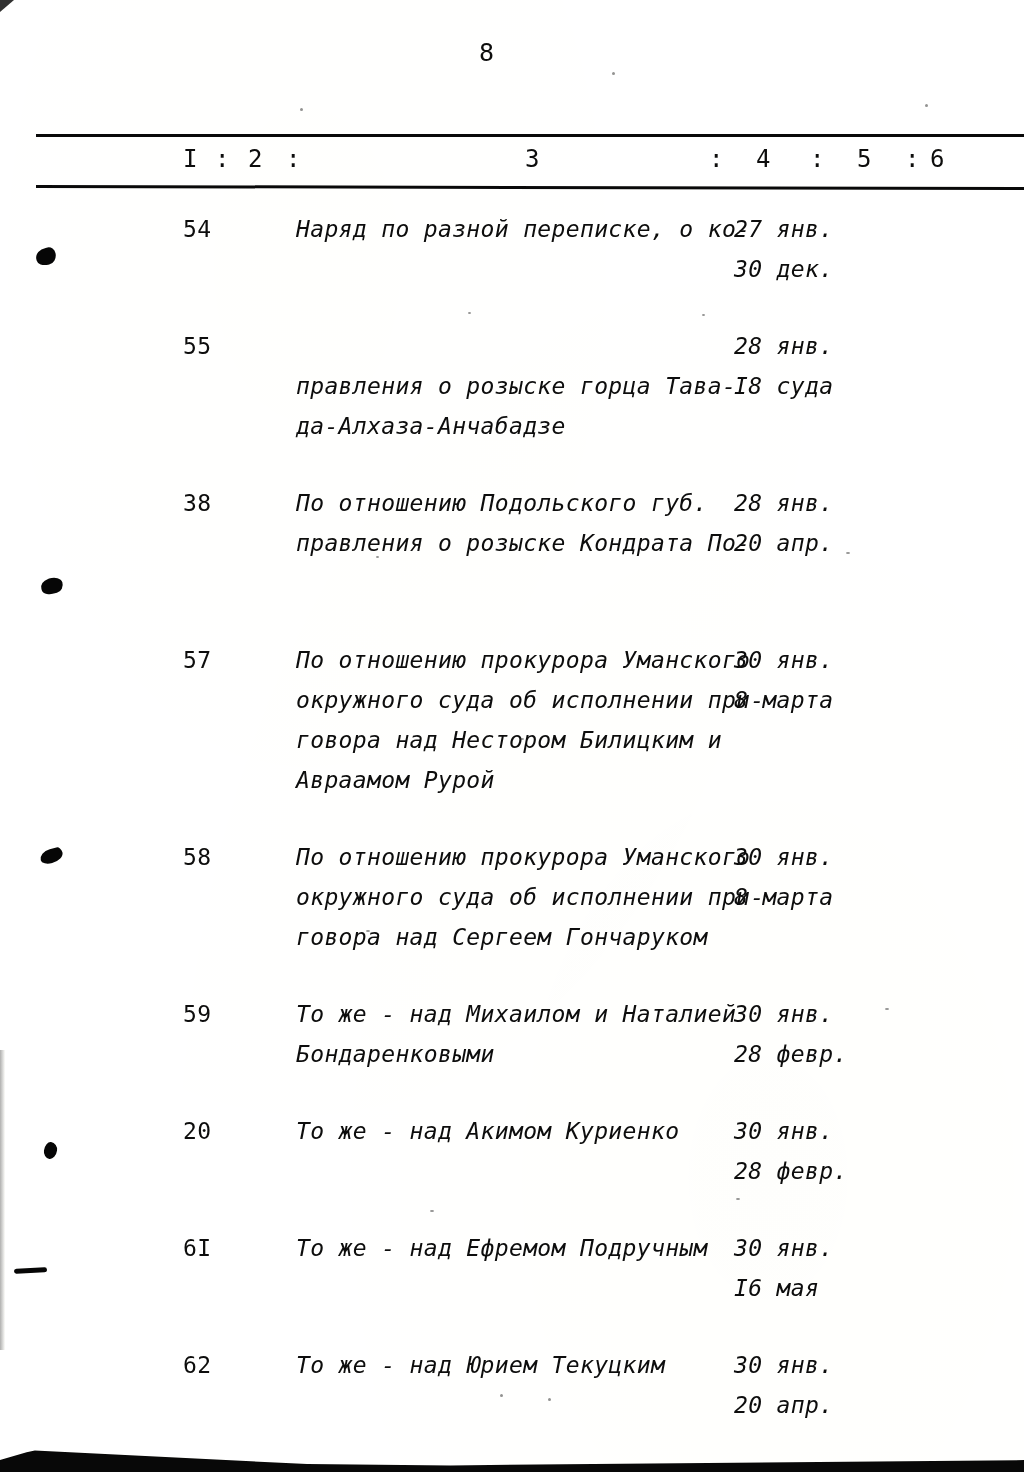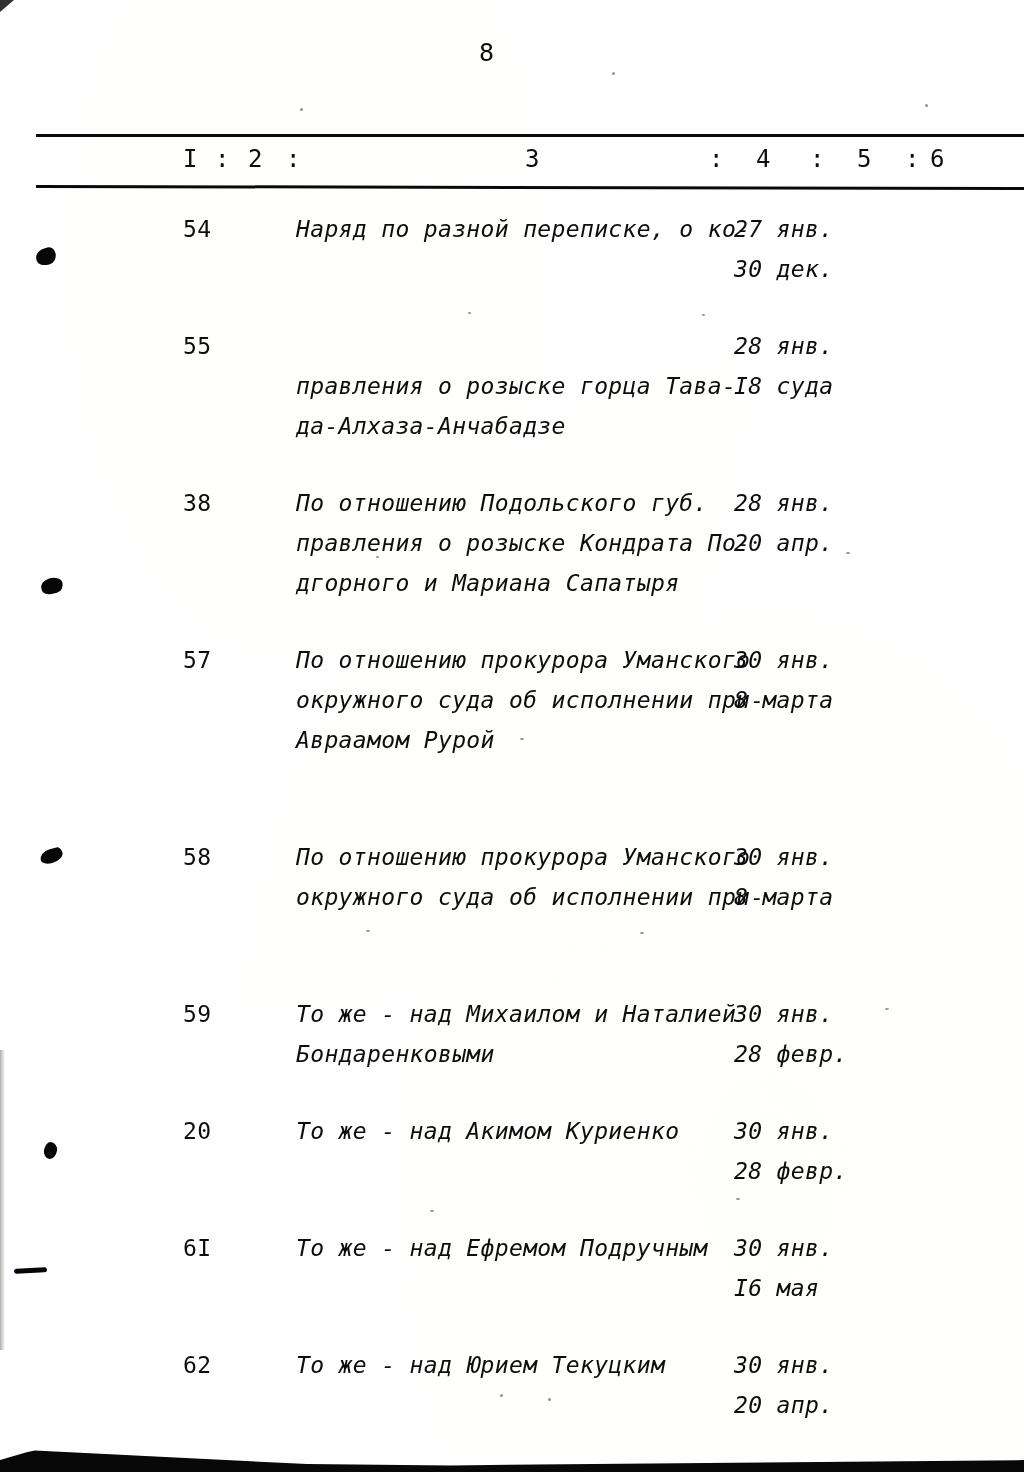--- a/index.html
+++ b/index.html
@@ -263,53 +263,57 @@
         <div class="entry-no">38</div>
         <div class="entry-body">
           <div class="line-row">
             <span class="desc">По отношению Подольского губ.</span>
             <span class="date">28 янв.</span>
           </div>
           <div class="line-row">
             <span class="desc">правления о розыске Кондрата По-</span>
             <span class="date">20 апр.</span>
           </div>
-          <div class="line-row">
-            <span class="desc">дгорного и Мариана Сапатыря</span>
-            <span class="date"></span>
-          </div>
         </div>
       </div>
       <div class="entry" style="position: absolute; left: 0px; top: 431px; width: 1024px;">
         <div class="entry-no">57</div>
         <div class="entry-body">
           <div class="line-row">
             <span class="desc">По отношению прокурора Уманского</span>
             <span class="date">30 янв.</span>
           </div>
           <div class="line-row">
             <span class="desc">окружного суда об исполнении при-</span>
             <span class="date">8 марта</span>
           </div>
           <div class="line-row">
+            <span class="desc">говора над Нестором Билицким и</span>
+            <span class="date"></span>
+          </div>
+          <div class="line-row">
             <span class="desc">Авраамом Рурой</span>
             <span class="date"></span>
           </div>
         </div>
       </div>
       <div class="entry" style="position: absolute; left: 0px; top: 628px; width: 1024px;">
         <div class="entry-no">58</div>
         <div class="entry-body">
           <div class="line-row">
             <span class="desc">По отношению прокурора Уманского</span>
             <span class="date">30 янв.</span>
           </div>
           <div class="line-row">
             <span class="desc">окружного суда об исполнении при-</span>
             <span class="date">8 марта</span>
+          </div>
+          <div class="line-row">
+            <span class="desc">говора над Сергеем Гончаруком</span>
+            <span class="date"></span>
           </div>
         </div>
       </div>
       <div class="entry" style="position: absolute; left: 0px; top: 785px; width: 1024px;">
         <div class="entry-no">59</div>
         <div class="entry-body">
           <div class="line-row">
             <span class="desc">То же - над Михаилом и Наталией</span>
             <span class="date">30 янв.</span>
           </div>

